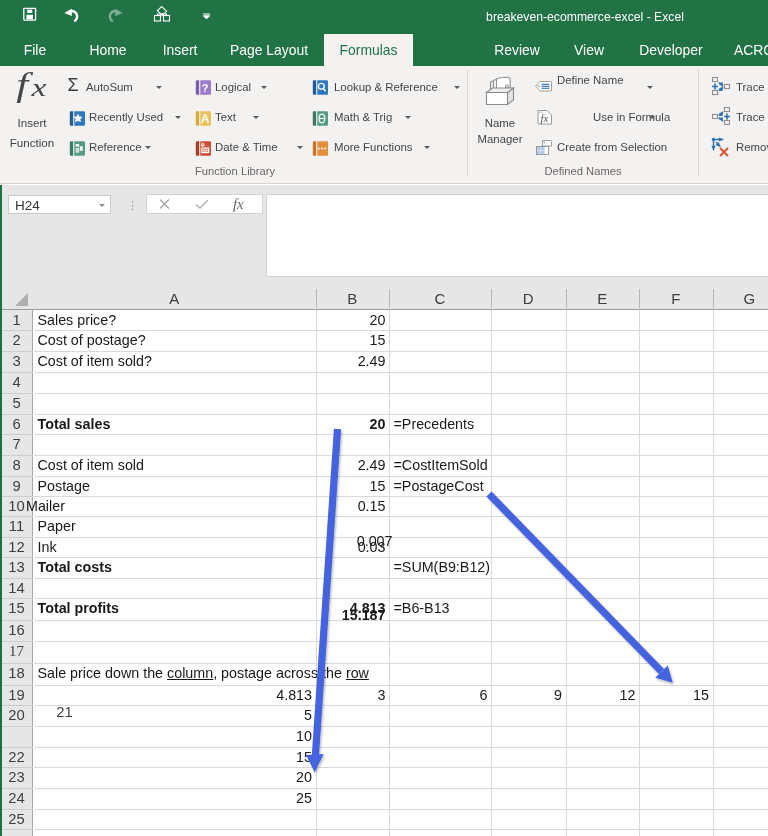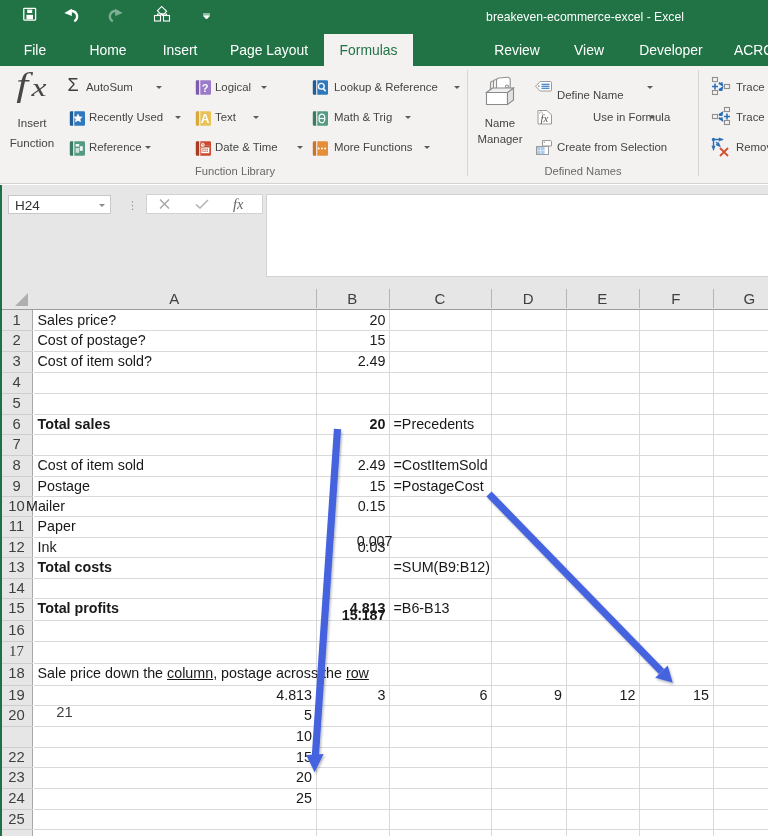--- a/index.html
+++ b/index.html
@@ -180,21 +180,21 @@
     <div class="abs" style="left:469px;top:49px;width:62px;text-align:center;font-size:11.4px;color:#444;line-height:16.2px;">Name<br>Manager</div>
     <svg class="abs" style="left:534px;top:13px" width="19" height="16" viewBox="0 0 19 16">
         <path d="M6.2 2.5 h10.3 a1 1 0 0 1 1 1 v7.5 a1 1 0 0 1 -1 1 H6.2 L1.5 7.25 Z" fill="#fff" stroke="#9a9a9a"></path>
         <circle cx="4.7" cy="7.25" r="0.9" fill="#9a9a9a"></circle>
         <g stroke="#3a7cc1" stroke-width="1.2">
           <path d="M7.5 5.3 h8"></path>
           <path d="M7.5 7.3 h8"></path>
           <path d="M7.5 9.3 h8"></path>
         </g>
       </svg>
-    <div class="rtext" style="left:557px;top:22px;">Define Name</div>
+    <div class="rtext" style="left:557px;top:7px;">Define Name</div>
     <div class="caret" style="left:647px;top:19.5px;"></div>
     <svg class="abs" style="left:534px;top:42.5px" width="20" height="17" viewBox="0 0 20 17">
         <path d="M4 1.5 h9 l4.5 4.5 v9 h-13.5 Z" fill="#fff" stroke="#9a9a9a"></path>
         <text x="10.5" y="12.5" font-size="11" font-style="italic" fill="#555" font-family="Liberation Serif,serif" text-anchor="middle">fx</text>
         <path d="M5.5 4.5 a1.5 1.5 0 1 1 2.5 1" fill="none" stroke="#9a9a9a" stroke-width="0.8"></path>
       </svg>
     <div class="rtext" style="left:557px;top:44px;margin-left:36px;">Use in Formula</div>
     <div class="caret" style="left:649px;top:50px;"></div>
     <svg class="abs" style="left:534px;top:72.5px" width="20" height="17" viewBox="0 0 20 17">
         <g fill="#fff" stroke="#9a9a9a">

